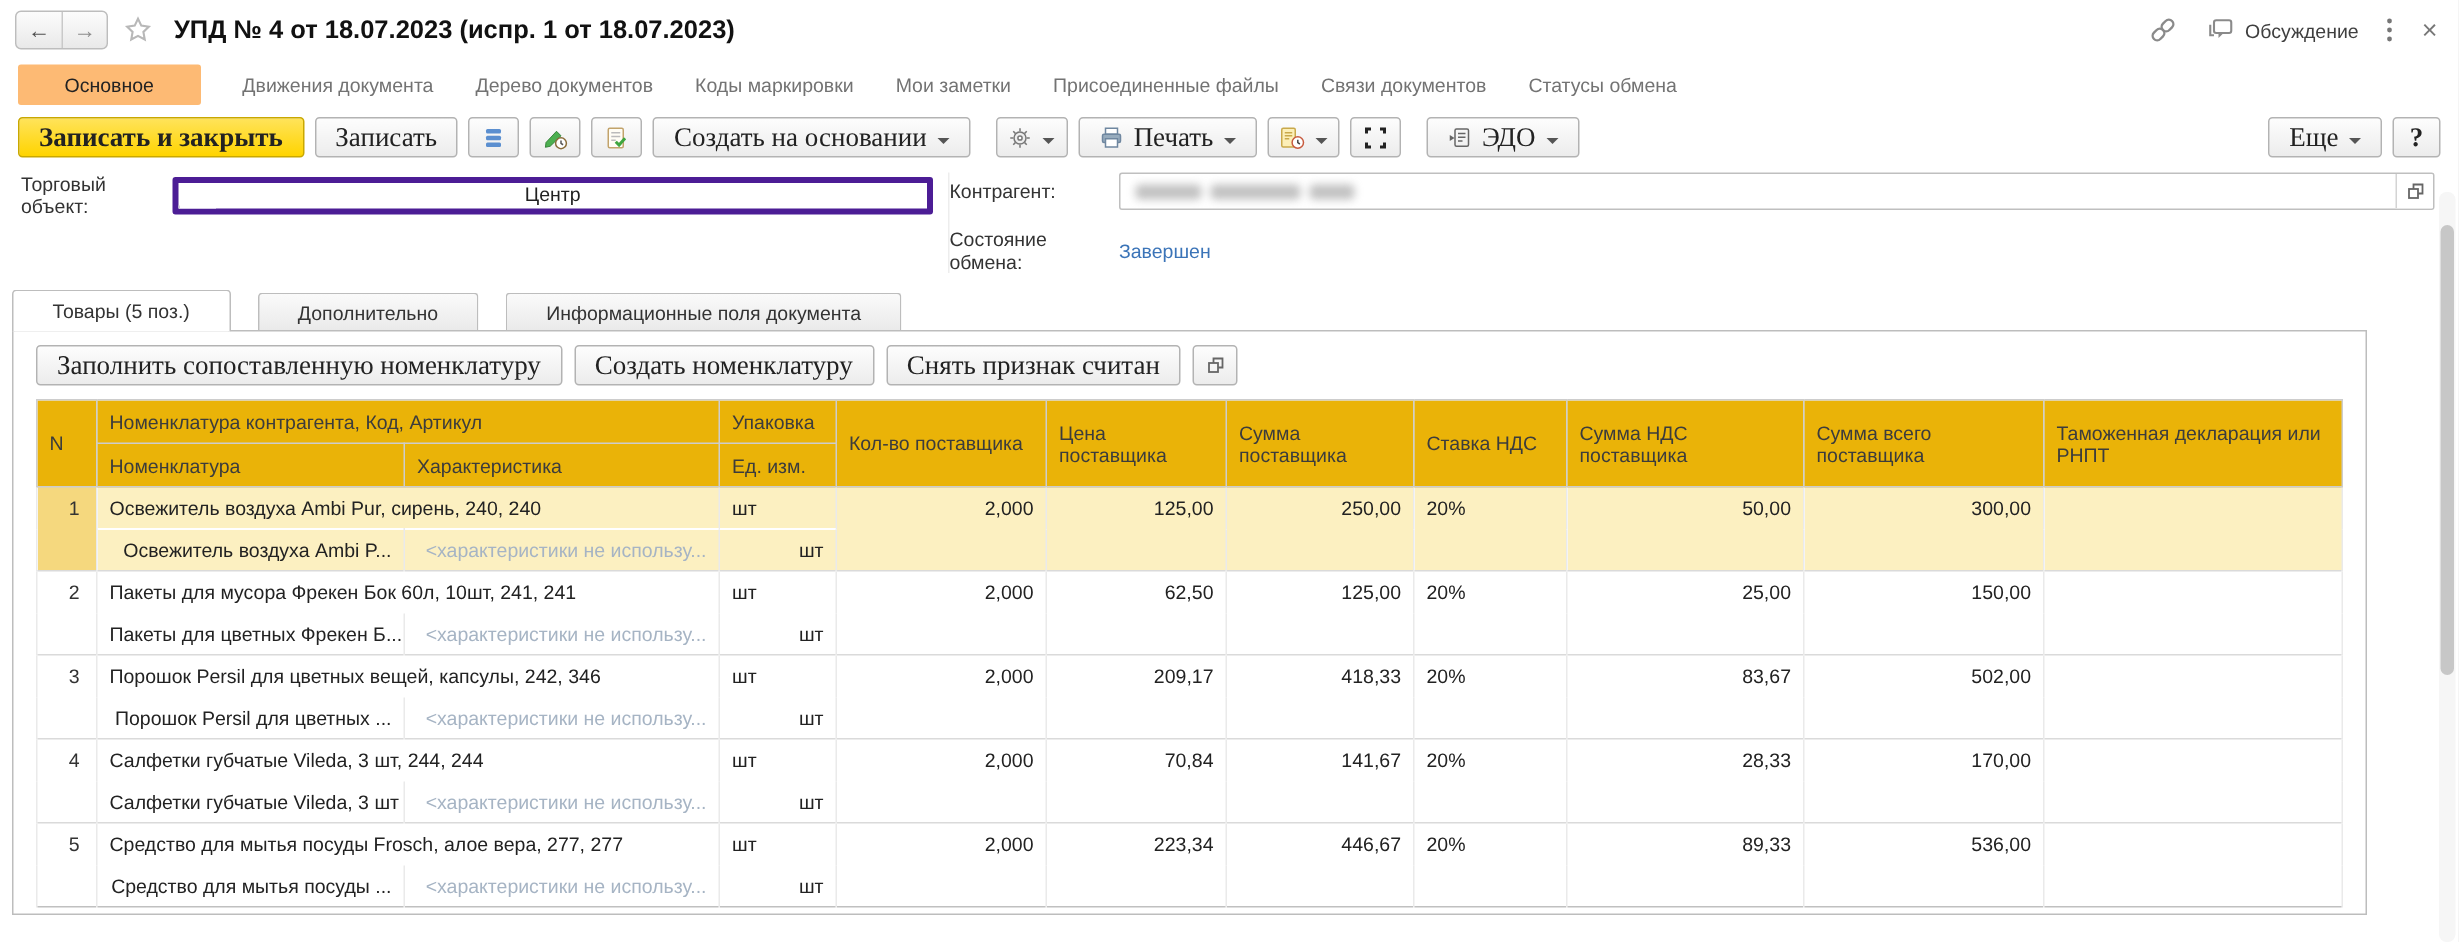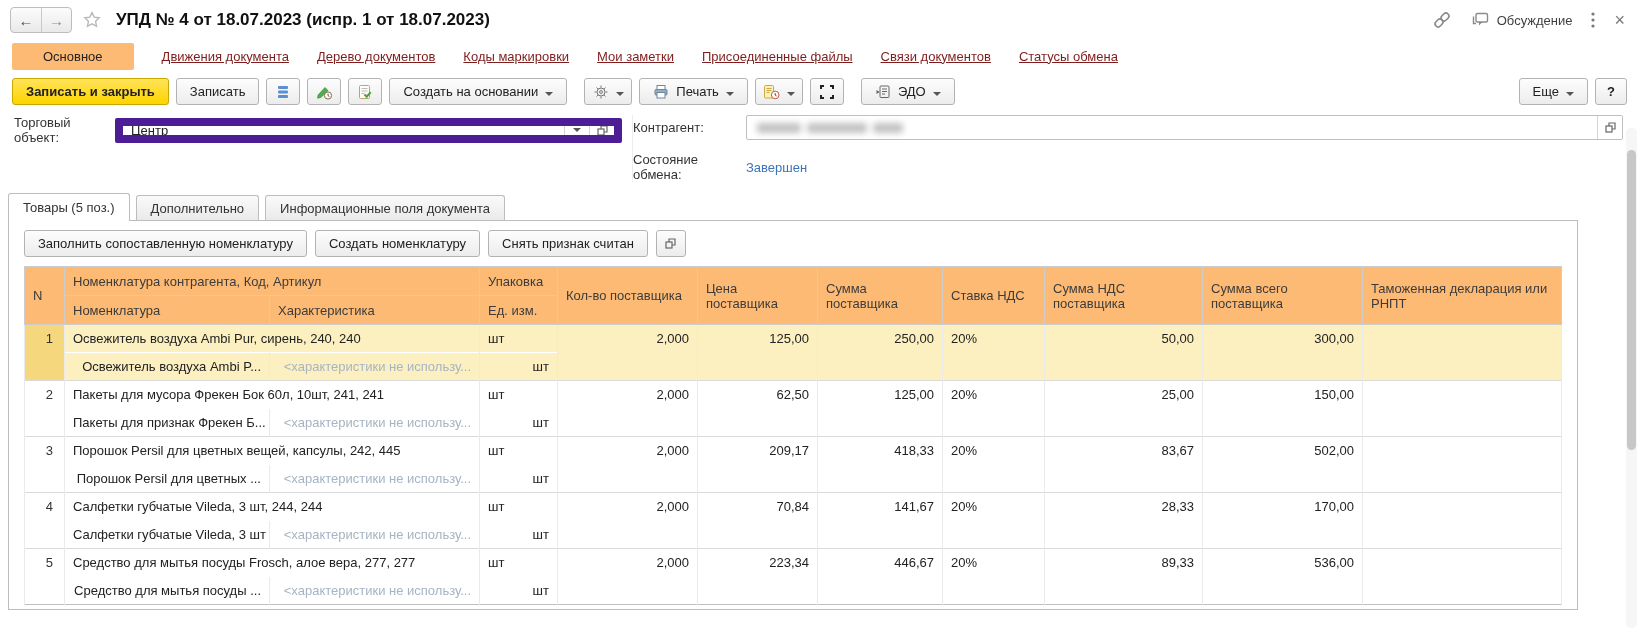--- a/index.html
+++ b/index.html
@@ -14,59 +14,59 @@
   .histbtn + .histbtn { border-left:1px solid #C9C9C9; color:#8C8C8C; }
   .page-title { font-size:17px; font-weight:bold; color:#111; margin-left:4px; white-space:nowrap; }
   .titlebar-right { margin-left:auto; display:flex; align-items:center; gap:18px; color:#3F3F3F; }
   .discussion { display:flex; align-items:center; gap:7px; cursor:pointer; }
   .kebab { cursor:pointer; display:flex; align-items:center; }
   .close-x { font-size:18px; color:#777; cursor:pointer; line-height:1; }
 
   
   .navbar { display:flex; align-items:center; gap:28px; padding:0 12px; height:32px; }
   .nav-active { background:#fdba74; padding:6px 31px; border-radius:2px; color:#222; }
-  .nav-link { color:#7f1d1d; text-decoration:underline; cursor:pointer; white-space:nowrap; }
+  .nav-link { color:#737373; cursor:pointer; white-space:nowrap; }
 
   
   .toolbar { display:flex; align-items:center; gap:7px; padding:6px 12px 8px; }
-  .btn { height:27px; display:inline-flex; align-items:center; gap:7px; padding:0 13px; background:linear-gradient(#FDFDFD,#ECECEC); border:1px solid #B3B3B3; border-radius:3px; font-size:13px; color:#222; cursor:pointer; white-space:nowrap; }
+  .btn { height:27px; display:inline-flex; align-items:center; gap:7px; padding:0 13px; background:linear-gradient(#FDFDFD,#ECECEC); border:1px solid #B3B3B3; border-radius:3px; font-size:18px; color:#222; cursor:pointer; white-space:nowrap;font-family:Liberation Serif, serif; }
   .btn-primary { background:linear-gradient(#FFE35A,#FFD400); border-color:#C9A800; font-weight:bold; }
   .iconbtn { padding:0; width:34px; justify-content:center; }
   .caret { width:0; height:0; border:4px solid transparent; border-top-color:#555; margin-top:8px; }
   .gap-l { margin-left:10px; }
   .toolbar-right { margin-left:auto; display:flex; gap:7px; }
   .qbtn { width:32px; justify-content:center; font-weight:bold; }
 
   
   .form { display:flex; padding:2px 16px 10px 14px; }
   .form-left { width:608px; display:flex; flex-direction:column; gap:9px; }
   .form-right { flex:1; display:flex; flex-direction:column; gap:12px; margin-left:10px; border-left:1px solid #EDEDED; }
   .frow { display:flex; align-items:center; }
   .flabel { width:101px; flex:none; color:#333; }
   .flabel-r { width:113px; flex:none; color:#333; }
   .field { flex:1; height:25px; border:1px solid #BFBFBF; border-radius:2px; display:flex; align-items:center; background:#fff; overflow:hidden; }
-  .field-yellow { border:8px solid #4c1d95; }
+  .field-yellow { border:4px solid #4c1d95;flex-direction:column; }
   .fval { padding:0 8px; flex:1; white-space:nowrap; }
   .fbtn { width:25px; align-self:stretch; flex:none; display:flex; align-items:center; justify-content:center; border-left:1px solid #D4D4D4; cursor:pointer; background:#fff; }
   .blurwrap { flex:1; display:flex; align-items:center; gap:6px; padding:0 10px; filter:blur(3px); opacity:.55; }
   .blob { height:10px; background:#8F8F8F; border-radius:3px; }
   .statelink { color:#3B74B8; cursor:pointer; }
 
   
   .tabstrip { display:flex; align-items:flex-end; padding-left:8px; height:28px; }
-  .tab { height:25px; display:flex; align-items:center; padding:0 14px; border:1px solid #BDBDBD; border-bottom:none; border-radius:3px 3px 0 0; background:linear-gradient(#FAFAFA,#EAEAEA); margin-right:6px; color:#333; cursor:pointer; white-space:nowrap; }
+  .tab { height:25px; display:flex; align-items:center; padding:0 26px; border:1px solid #BDBDBD; border-bottom:none; border-radius:3px 3px 0 0; background:linear-gradient(#FAFAFA,#EAEAEA); margin-right:18px; color:#333; cursor:pointer; white-space:nowrap; }
   .tab.active { background:#fff; height:28px; position:relative; z-index:3; margin-bottom:-1px; }
 
   
   .panel { position:relative; z-index:1; margin:0 61px 0 8px; border:1px solid #BDBDBD; background:#fff; height:390px; padding:9px 15px; }
   .panel-toolbar { display:flex; gap:8px; margin-bottom:9px; }
 
   
   table { border-collapse:collapse; table-layout:fixed; width:1538px; font-size:13px; border:1px solid #C0C0C0; }
-  th { background:#fdba74; border:1px solid #CDCDCD; font-weight:normal; text-align:left; padding:4px 8px; color:#3C3C3C; height:29px; vertical-align:middle; }
+  th { background:#eab308; border:1px solid #CDCDCD; font-weight:normal; text-align:left; padding:4px 8px; color:#3C3C3C; height:29px; vertical-align:middle; }
   td { border-left:1px solid #EAEAEA; border-right:1px solid #EAEAEA; padding:0 8px; height:28px; vertical-align:middle; white-space:nowrap; overflow:hidden; }
   tr.main td { border-top:1px solid #DADADA; }
   tr.sub td { border-top:none;text-align:right; }
   td.c-n { text-align:right; vertical-align:top; line-height:28px; padding-right:11px; color:#333; }
   td.c-num { text-align:right; vertical-align:top; line-height:28px; }
   td.c-vat { text-align:left; vertical-align:top; line-height:28px;margin-left:25px; }
   td.c-char { color:#A6B4C4; }
   tr.sel td { background:#FCF0C1; border-top-color:#E8D28A; }
   tr.sel td.c-n { background:#F5D87E; }
   tr.sel-sub td { background:#FCF0C1; border-top:1px solid #FFFFFF; }
@@ -352,28 +352,28 @@
     <td>шт</td>
     <td class="c-num" rowspan="2">2,000</td>
     <td class="c-num" rowspan="2">62,50</td>
     <td class="c-num" rowspan="2">125,00</td>
     <td class="c-vat" rowspan="2">20%</td>
     <td class="c-num" rowspan="2">25,00</td>
     <td class="c-num" rowspan="2">150,00</td>
     <td rowspan="2"></td>
   </tr>
   <tr class="sub">
-    <td>Пакеты для признак Фрекен Б...</td>
+    <td>Пакеты для цветных Фрекен Б...</td>
     <td class="c-char">&lt;характеристики не использу...</td>
     <td>шт</td>
   </tr>
 
   <tr class="main">
     <td class="c-n" rowspan="2">3</td>
-    <td colspan="2">Порошок Persil для цветных вещей, капсулы, 242, 445</td>
+    <td colspan="2">Порошок Persil для цветных вещей, капсулы, 242, 346</td>
     <td>шт</td>
     <td class="c-num" rowspan="2">2,000</td>
     <td class="c-num" rowspan="2">209,17</td>
     <td class="c-num" rowspan="2">418,33</td>
     <td class="c-vat" rowspan="2">20%</td>
     <td class="c-num" rowspan="2">83,67</td>
     <td class="c-num" rowspan="2">502,00</td>
     <td rowspan="2"></td>
   </tr>
   <tr class="sub">

